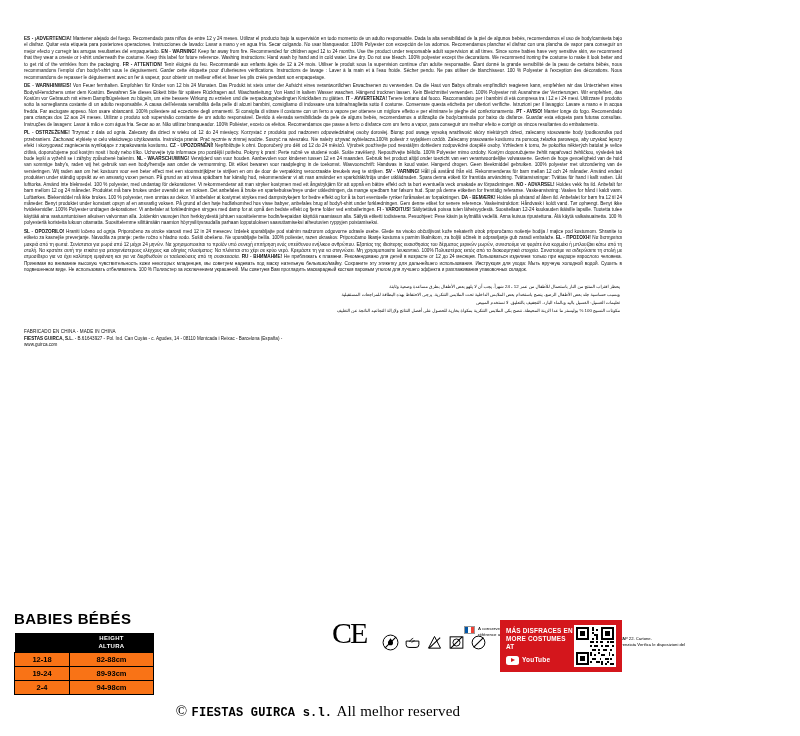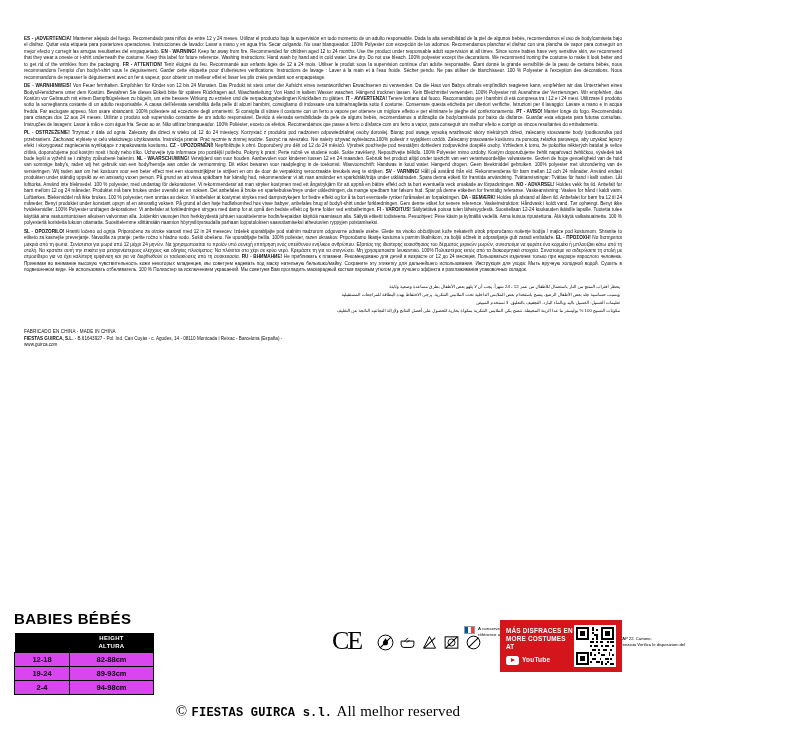--- a/index.html
+++ b/index.html
@@ -85,40 +85,39 @@
     text-align: center;
     line-height: 1.25;
     letter-spacing: 0.3px;
   }
   .size-table td {
     border: 1px solid #000;
     padding: 2px 4px;
     text-align: center;
     font-weight: bold;
     font-size: 7.5px;
-    background: #d946ef;
+    background: #f97316;
   }
   .size-table td.range {
     width: 46px;
   }
 
   .icons-row {
     position: absolute;
     left: 318px;
     top: 8px;
     display: flex;
     align-items: flex-start;
     gap: 16px;
   }
   .ce-mark {
     font-family: "Liberation Serif", serif;
-    font-size: 26px;
+    font-size: 30px;
     letter-spacing: -2px;
     line-height: 1;
-    margin-top: 10px;
   }
   .pictos {
     display: flex;
     align-items: center;
     gap: 5px;
     margin-top: 16px;
   }
   .picto {
     width: 17px;
     height: 17px;

